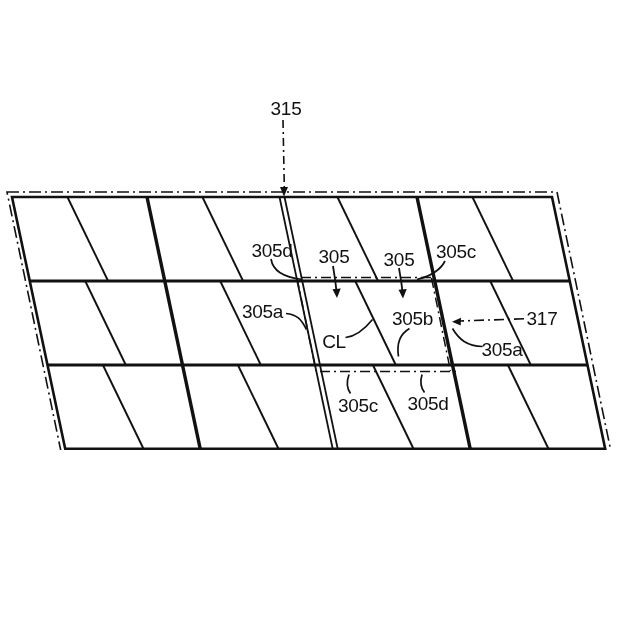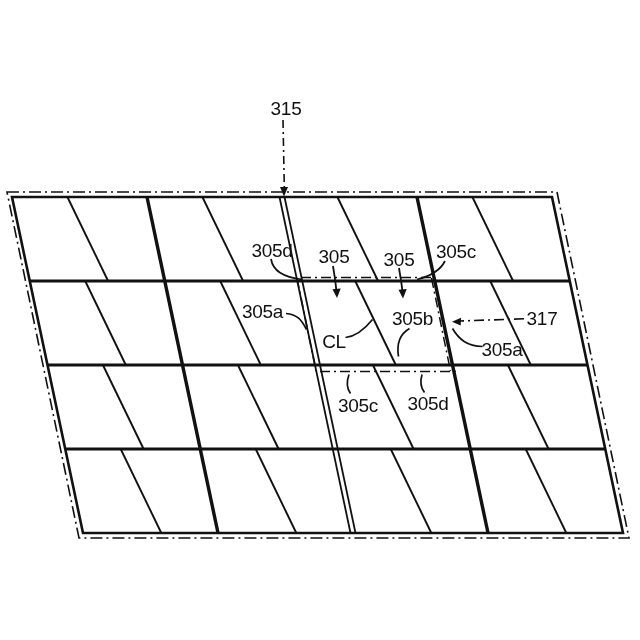--- a/index.html
+++ b/index.html
@@ -1,16 +1,16 @@
 <!DOCTYPE html>
 <html><head>
 <meta charset="utf-8">
 <style>
   html,body{margin:0;padding:0;background:#ffffff;}
-  .stage{position:relative;width:640px;height:640px;background:#ffffff;overflow:hidden;
+  .stage{position:relative;width:640px;height:450px;background:#ffffff;overflow:hidden;
          font-family:"Liberation Sans", sans-serif;}
   svg{display:block;}
   .ref-label{font-family:"Liberation Sans", sans-serif;font-size:19px;letter-spacing:-0.3px;
              fill:#111111;}
 </style>
 </head>
 <body>
 
 <div class="stage">
 <svg width="640" height="640" viewBox="0 0 640 640">

